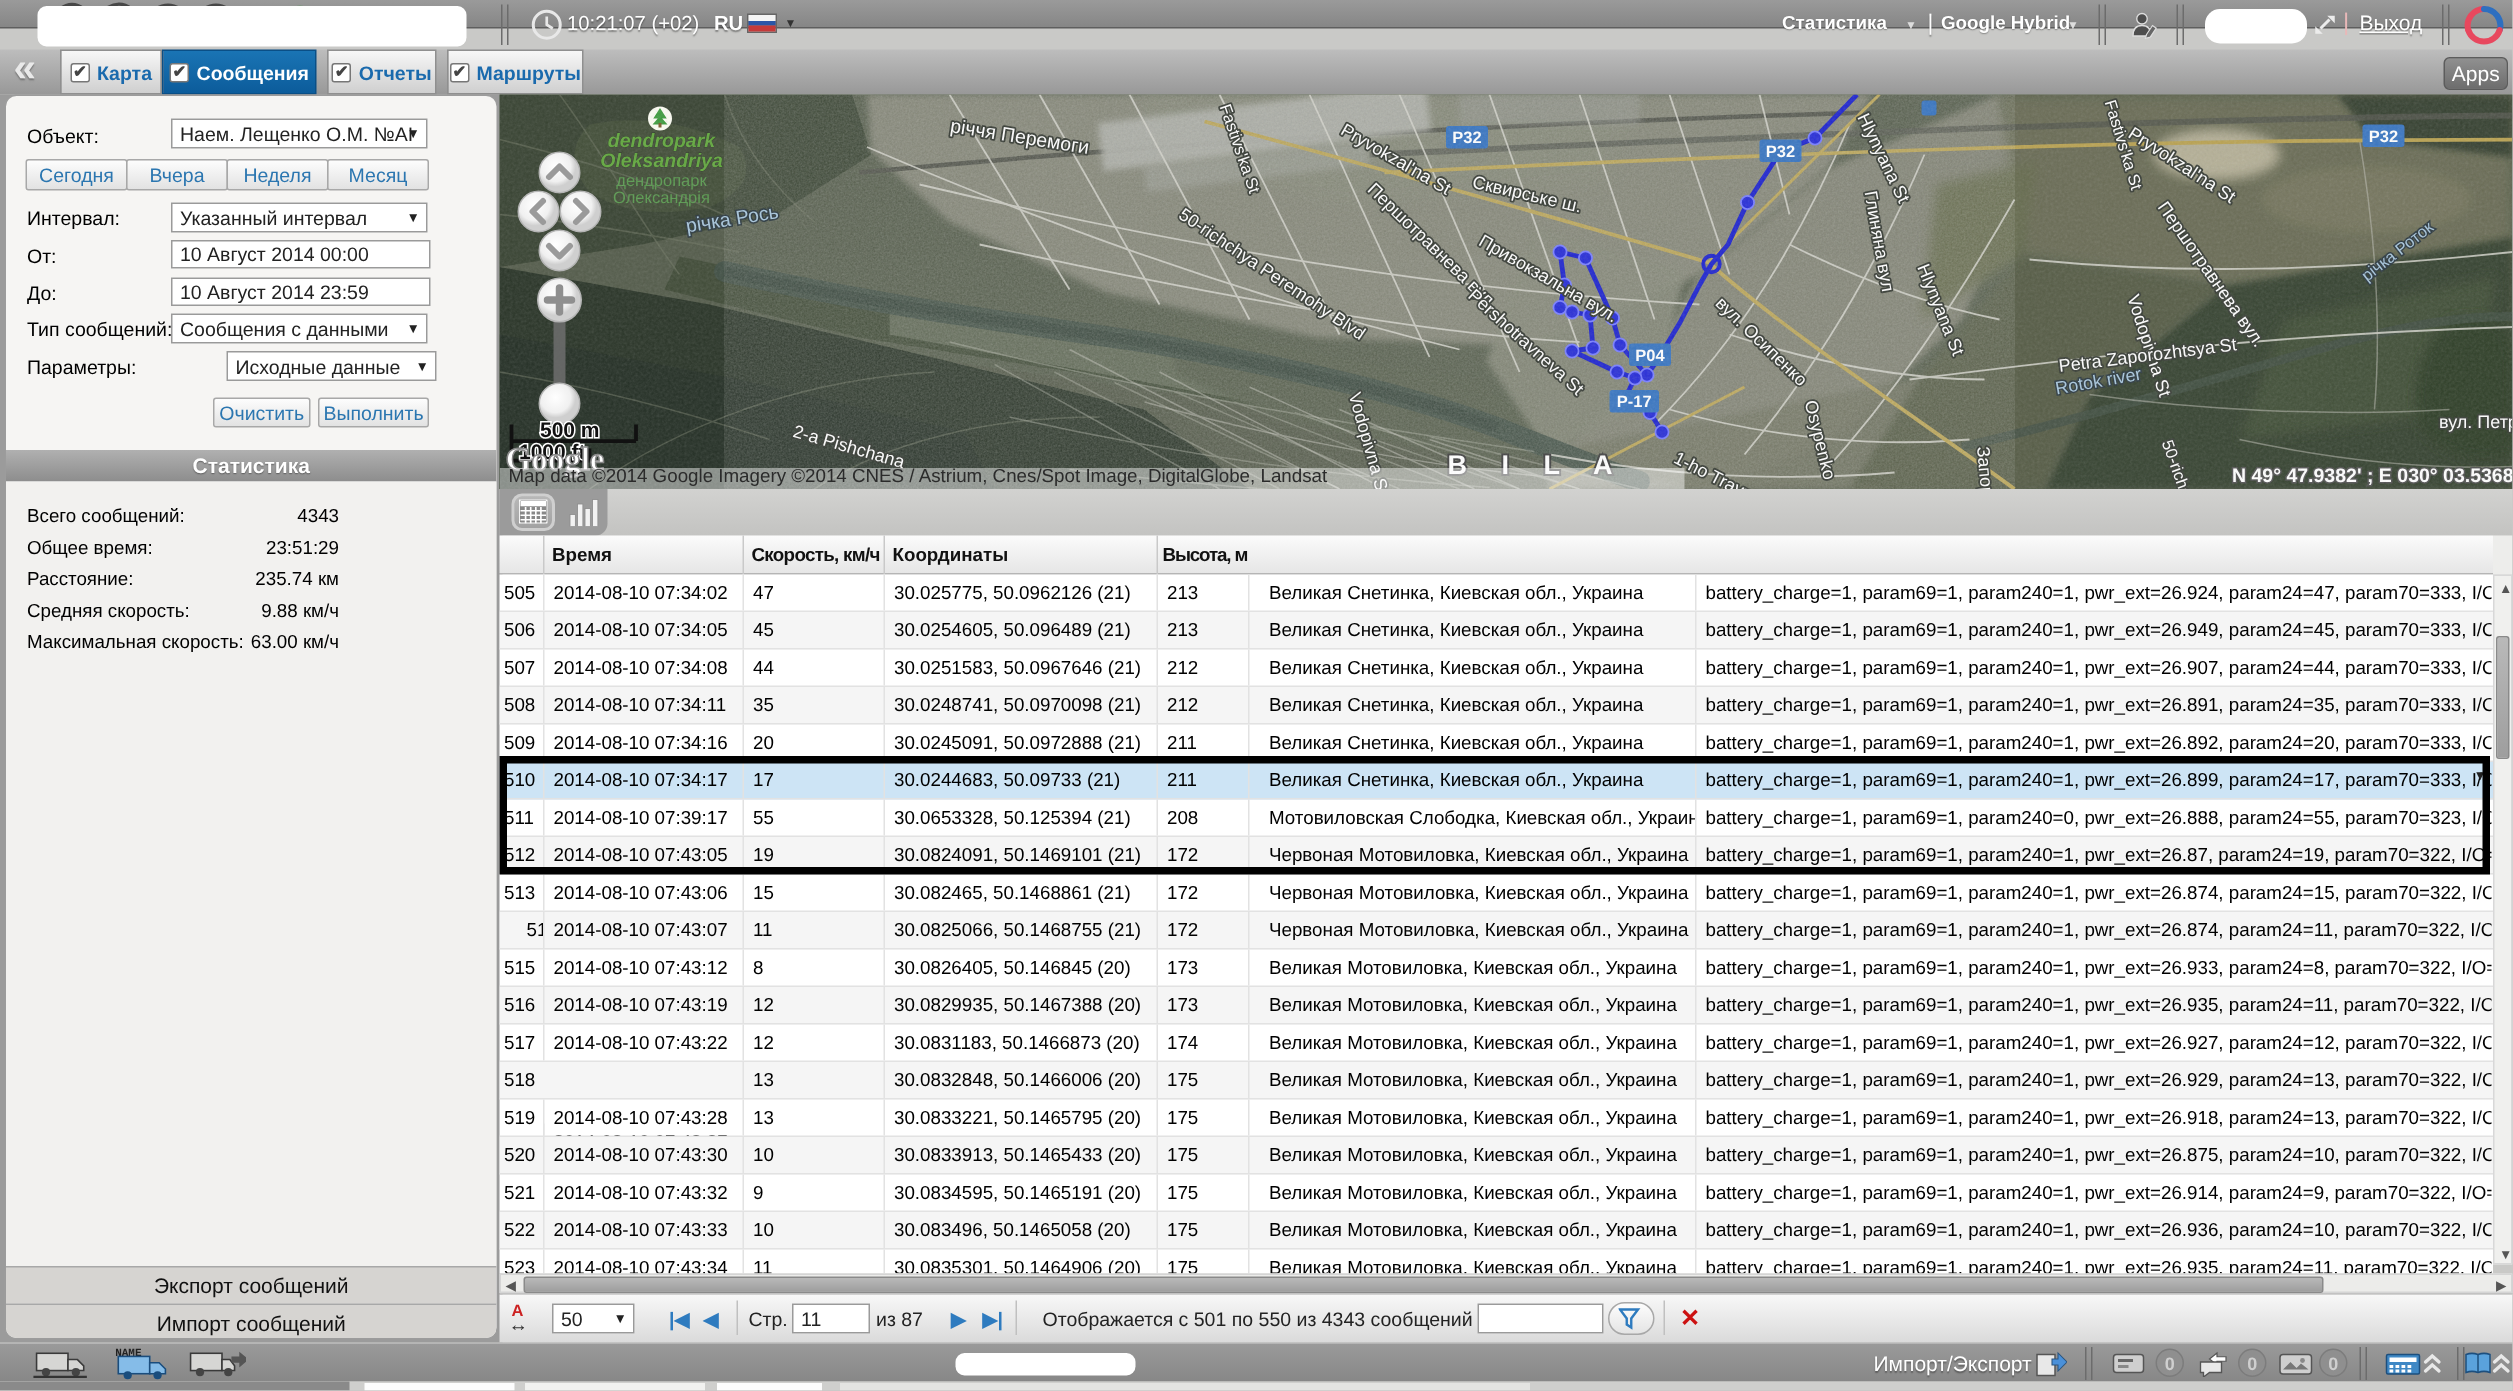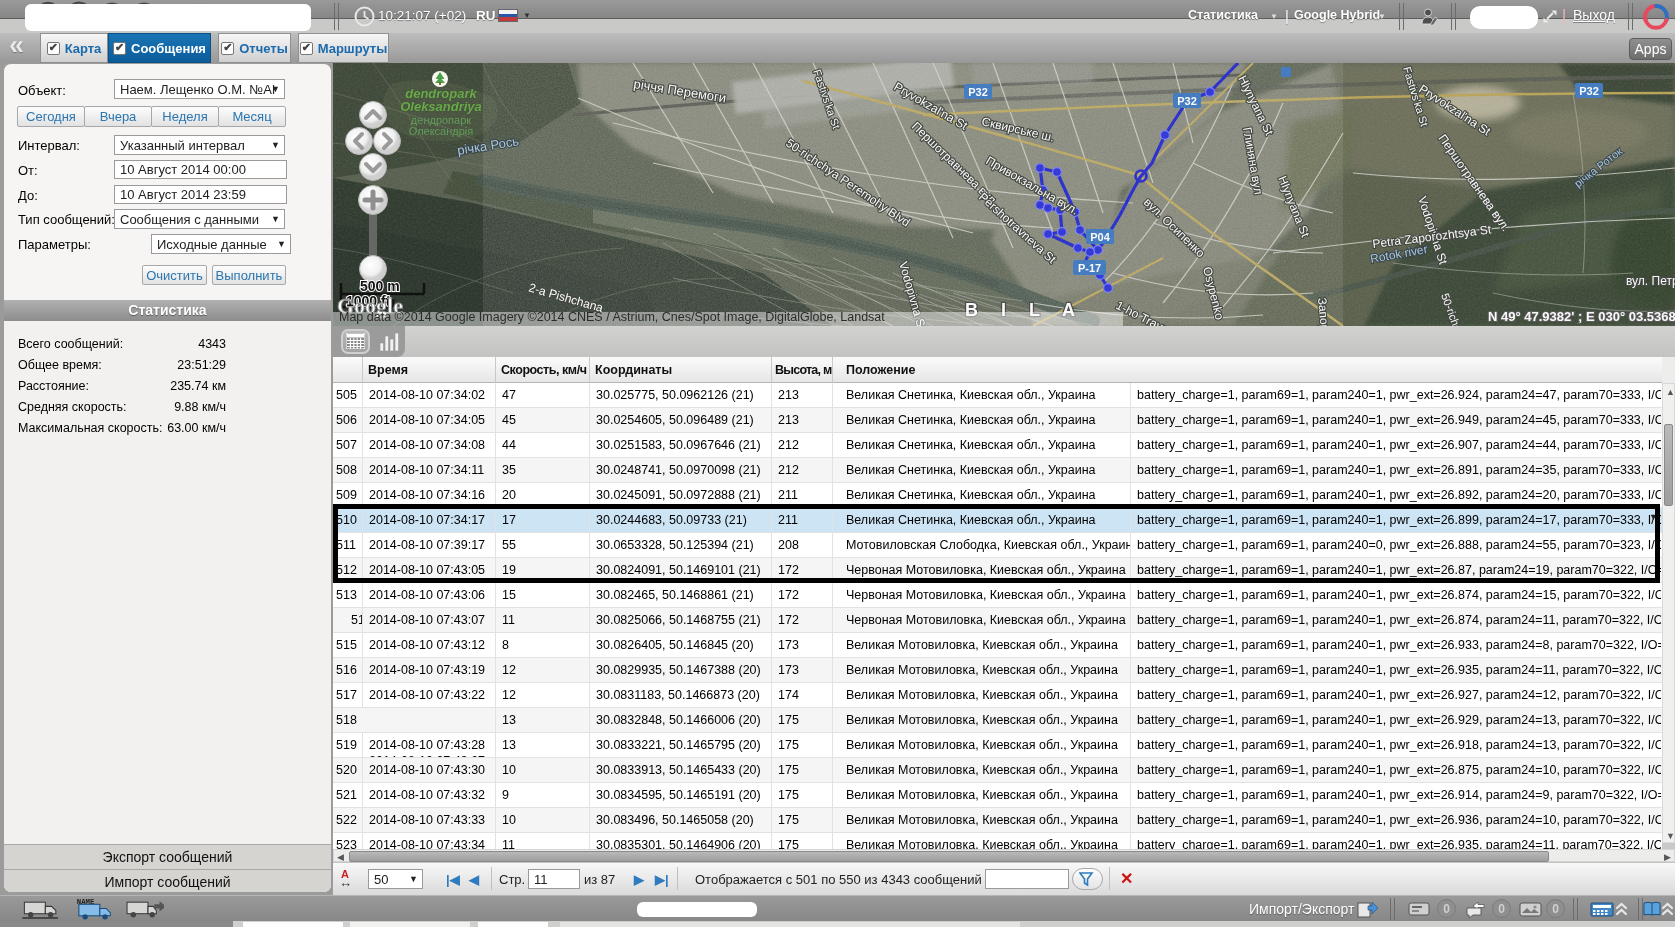--- a/index.html
+++ b/index.html
@@ -443,21 +443,20 @@
         </g>
       </svg>
 </div>
 
 <div id="thead">
   <div class="th" style="left:0;width:29px;border-left:none;"></div>
   <div class="th" style="left:29px;width:133px;">Время</div>
   <div class="th" style="left:162px;width:94px;letter-spacing:-0.45px;">Скорость, км/ч</div>
   <div class="th" style="left:256px;width:182px;">Координаты</div>
   <div class="th" style="left:438px;width:61px;letter-spacing:-0.75px;padding-left:3px;">Высота, м</div>
-  <div class="th" style="left:499px;width:298px;padding-left:13px;">Положение</div>
 </div>
 
 <div class="abs" style="left:1662px;top:357px;width:13px;height:26px;background:#ededeb;"></div>
 
 <div id="tbody">
 <div class="tr" style="top:0px;">
         <div class="td" style="left:0px;width:29px;border-left:none;padding-left:3px;">505</div>
         <div class="td" style="left:29px;width:133px;">2014-08-10 07:34:02</div>
         <div class="td" style="left:162px;width:94px;">47</div>
         <div class="td" style="left:256px;width:182px;">30.025775, 50.0962126 (21)</div>

